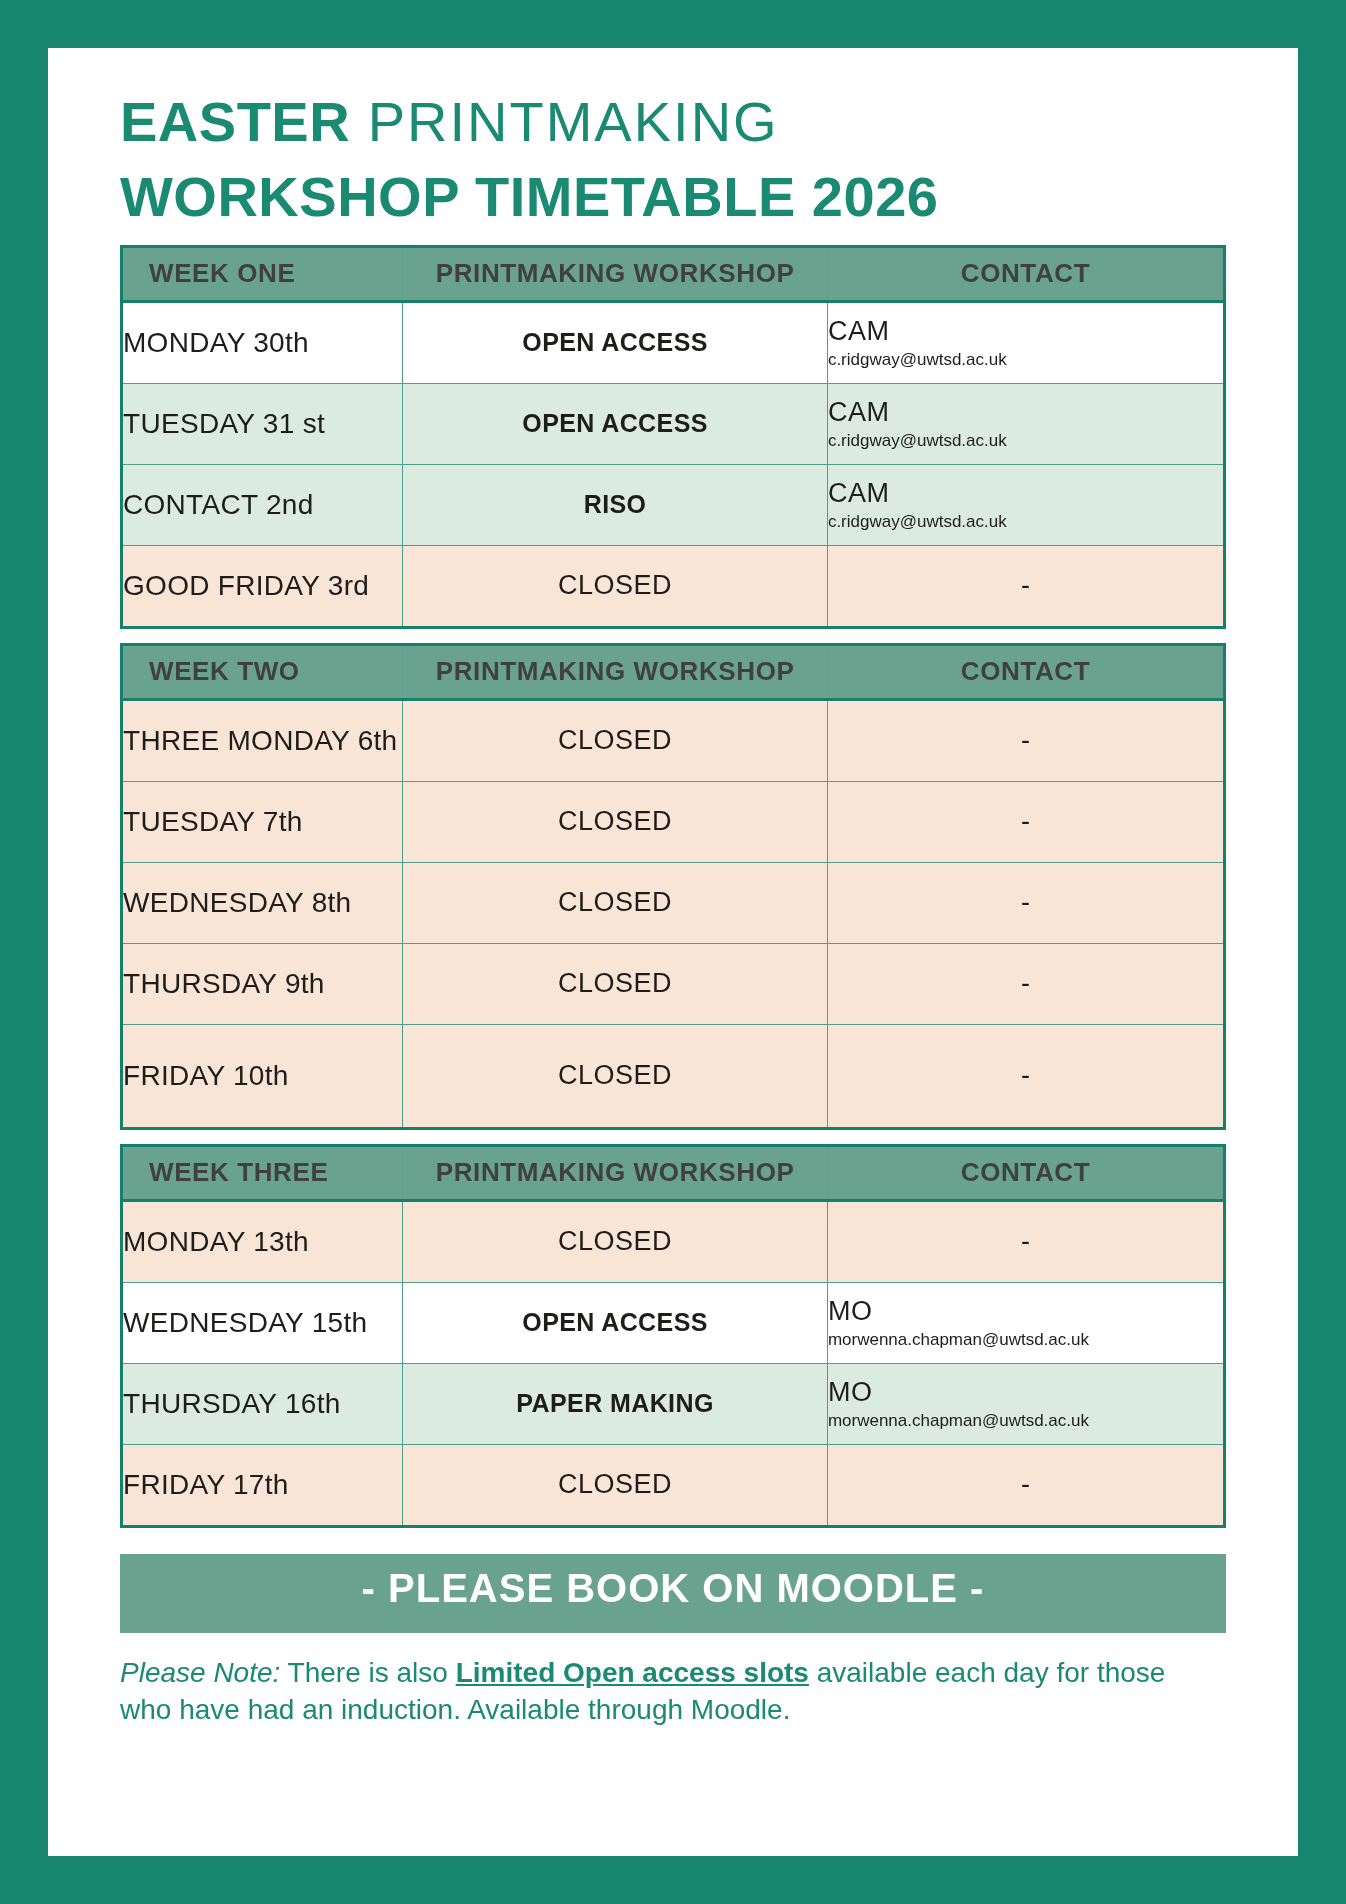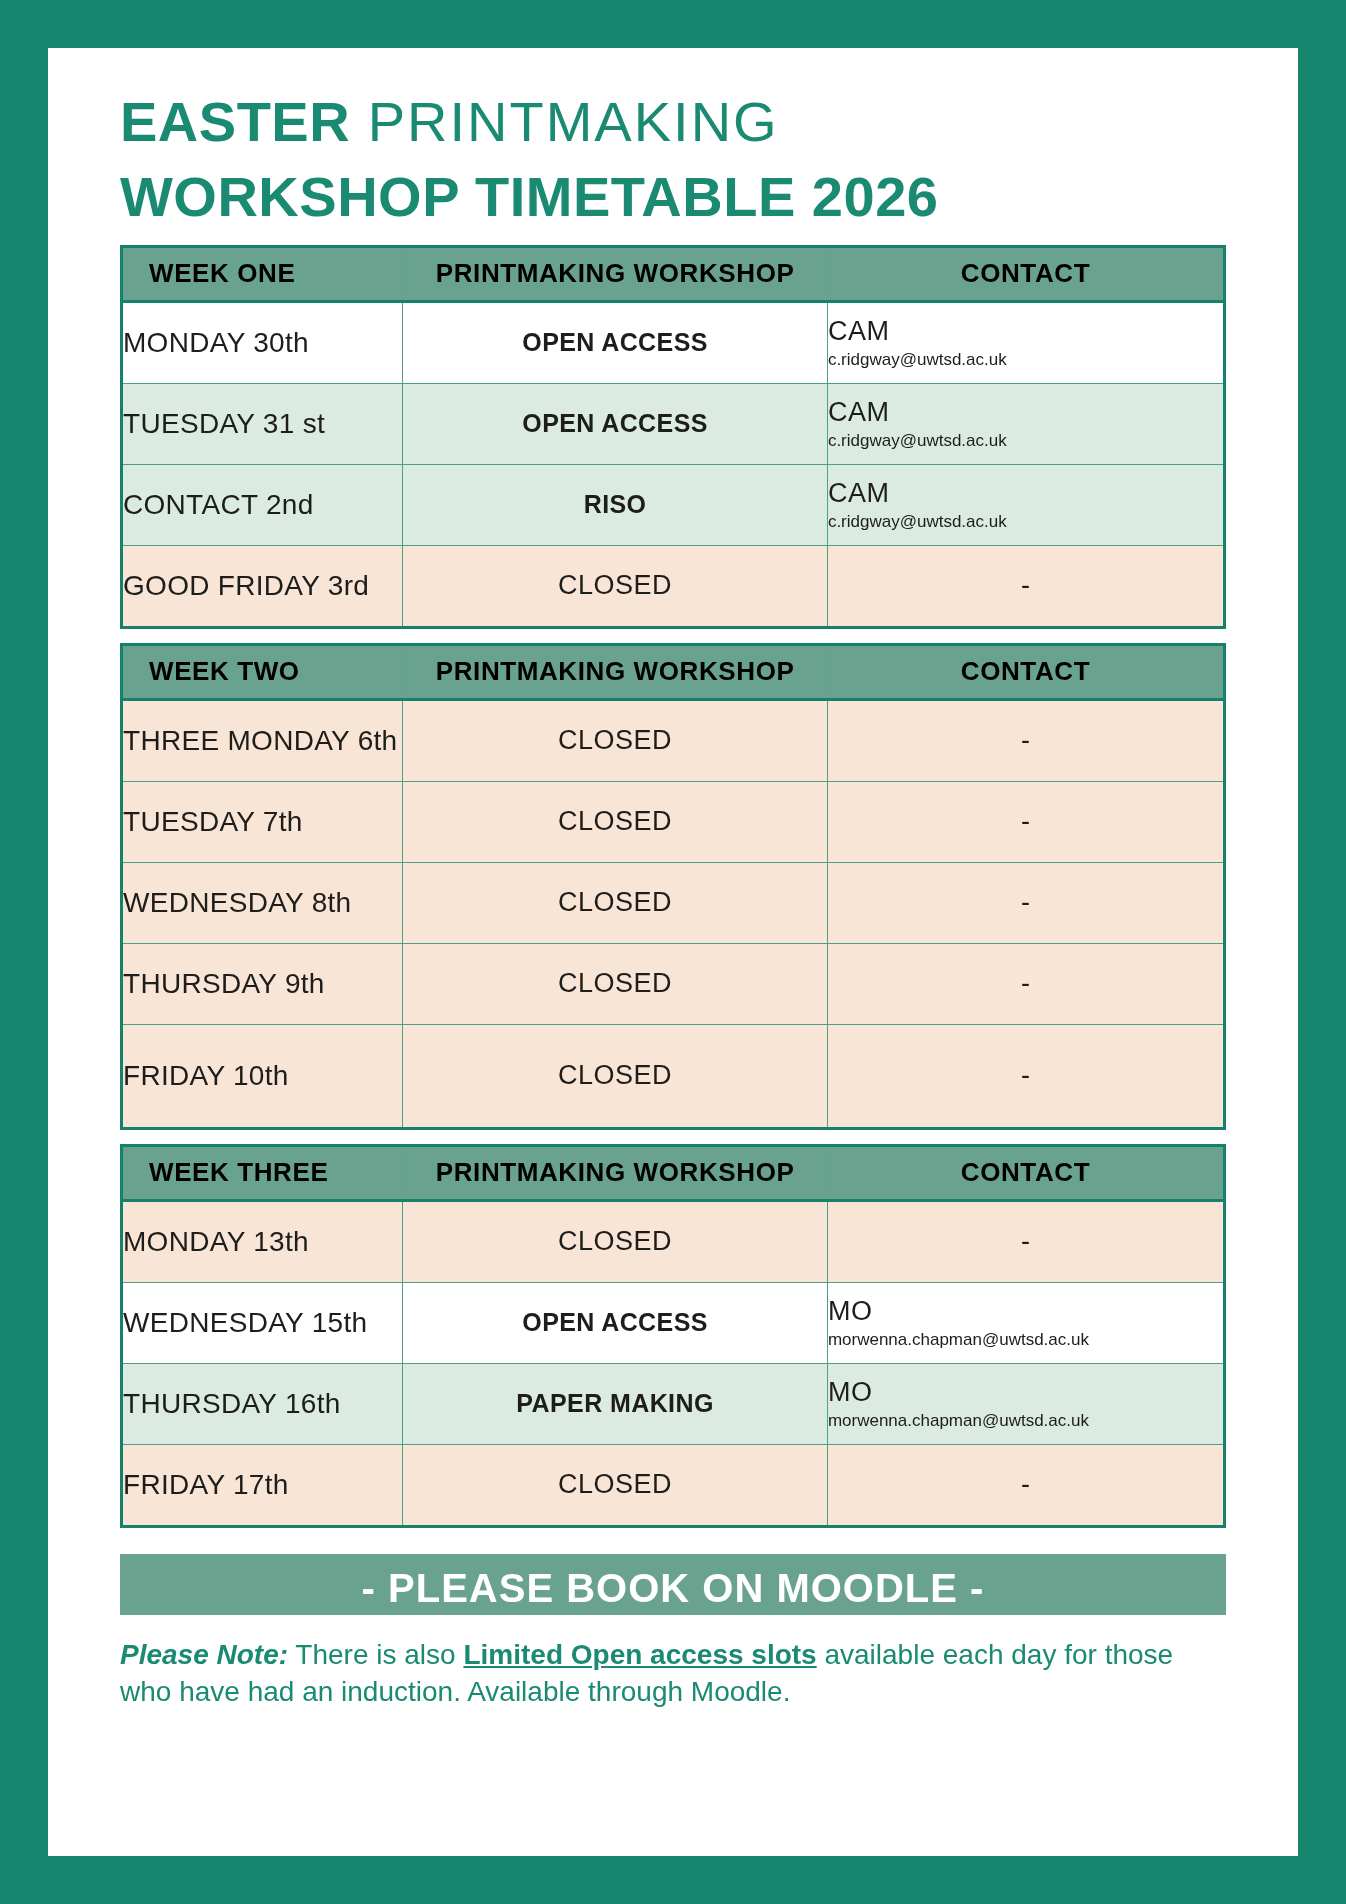--- a/index.html
+++ b/index.html
@@ -38,21 +38,21 @@
     border-collapse:collapse;
     border:3px solid #16806B;
     table-layout:fixed;
     margin-bottom:14px;
   }
   table.week col.c1{width:25.5%;}
   table.week col.c2{width:38.5%;}
   table.week col.c3{width:36%;}
   table.week th{
     background:#69A390;
-    color:#000000;
+    color:#404040;
     font-weight:800;
     font-size:26px;
     letter-spacing:0.6px;
     height:52px;
     border:1.5px solid #5fa28d;
     border-bottom:3px solid #16806B;
     padding:0;
   }
   table.week th.col-week{text-align:left;padding-left:26px;}
   table.week td{
@@ -88,31 +88,31 @@
   .banner{
     width:1106px;
     box-sizing:border-box;
     margin-top:26px;
     background:#69A390;
     color:#ffffff;
     font-weight:800;
     font-size:40px;
     letter-spacing:1px;
     text-align:center;
-    padding:12px 0 4px 0;
+    padding:12px 0 22px 0;
   }
   .note{
     margin-top:22px;
     color:#1A8A72;
     font-size:28px;
     line-height:1.32;
     max-width:1060px;
     font-weight:500;
   }
-  .note .n-bold-italic{font-weight:700;font-style:italic;}
+  .note .n-bold-italic{font-weight:400;font-style:italic;}
   .note .n-underline{font-weight:800;text-decoration:underline;}
 </style>
 </head>
 <body>
 
 <div class="frame">
   <div class="page">
 
     <h1 class="title">
       <span class="t-strong">EASTER</span><span class="t-light"> PRINTMAKING</span>

